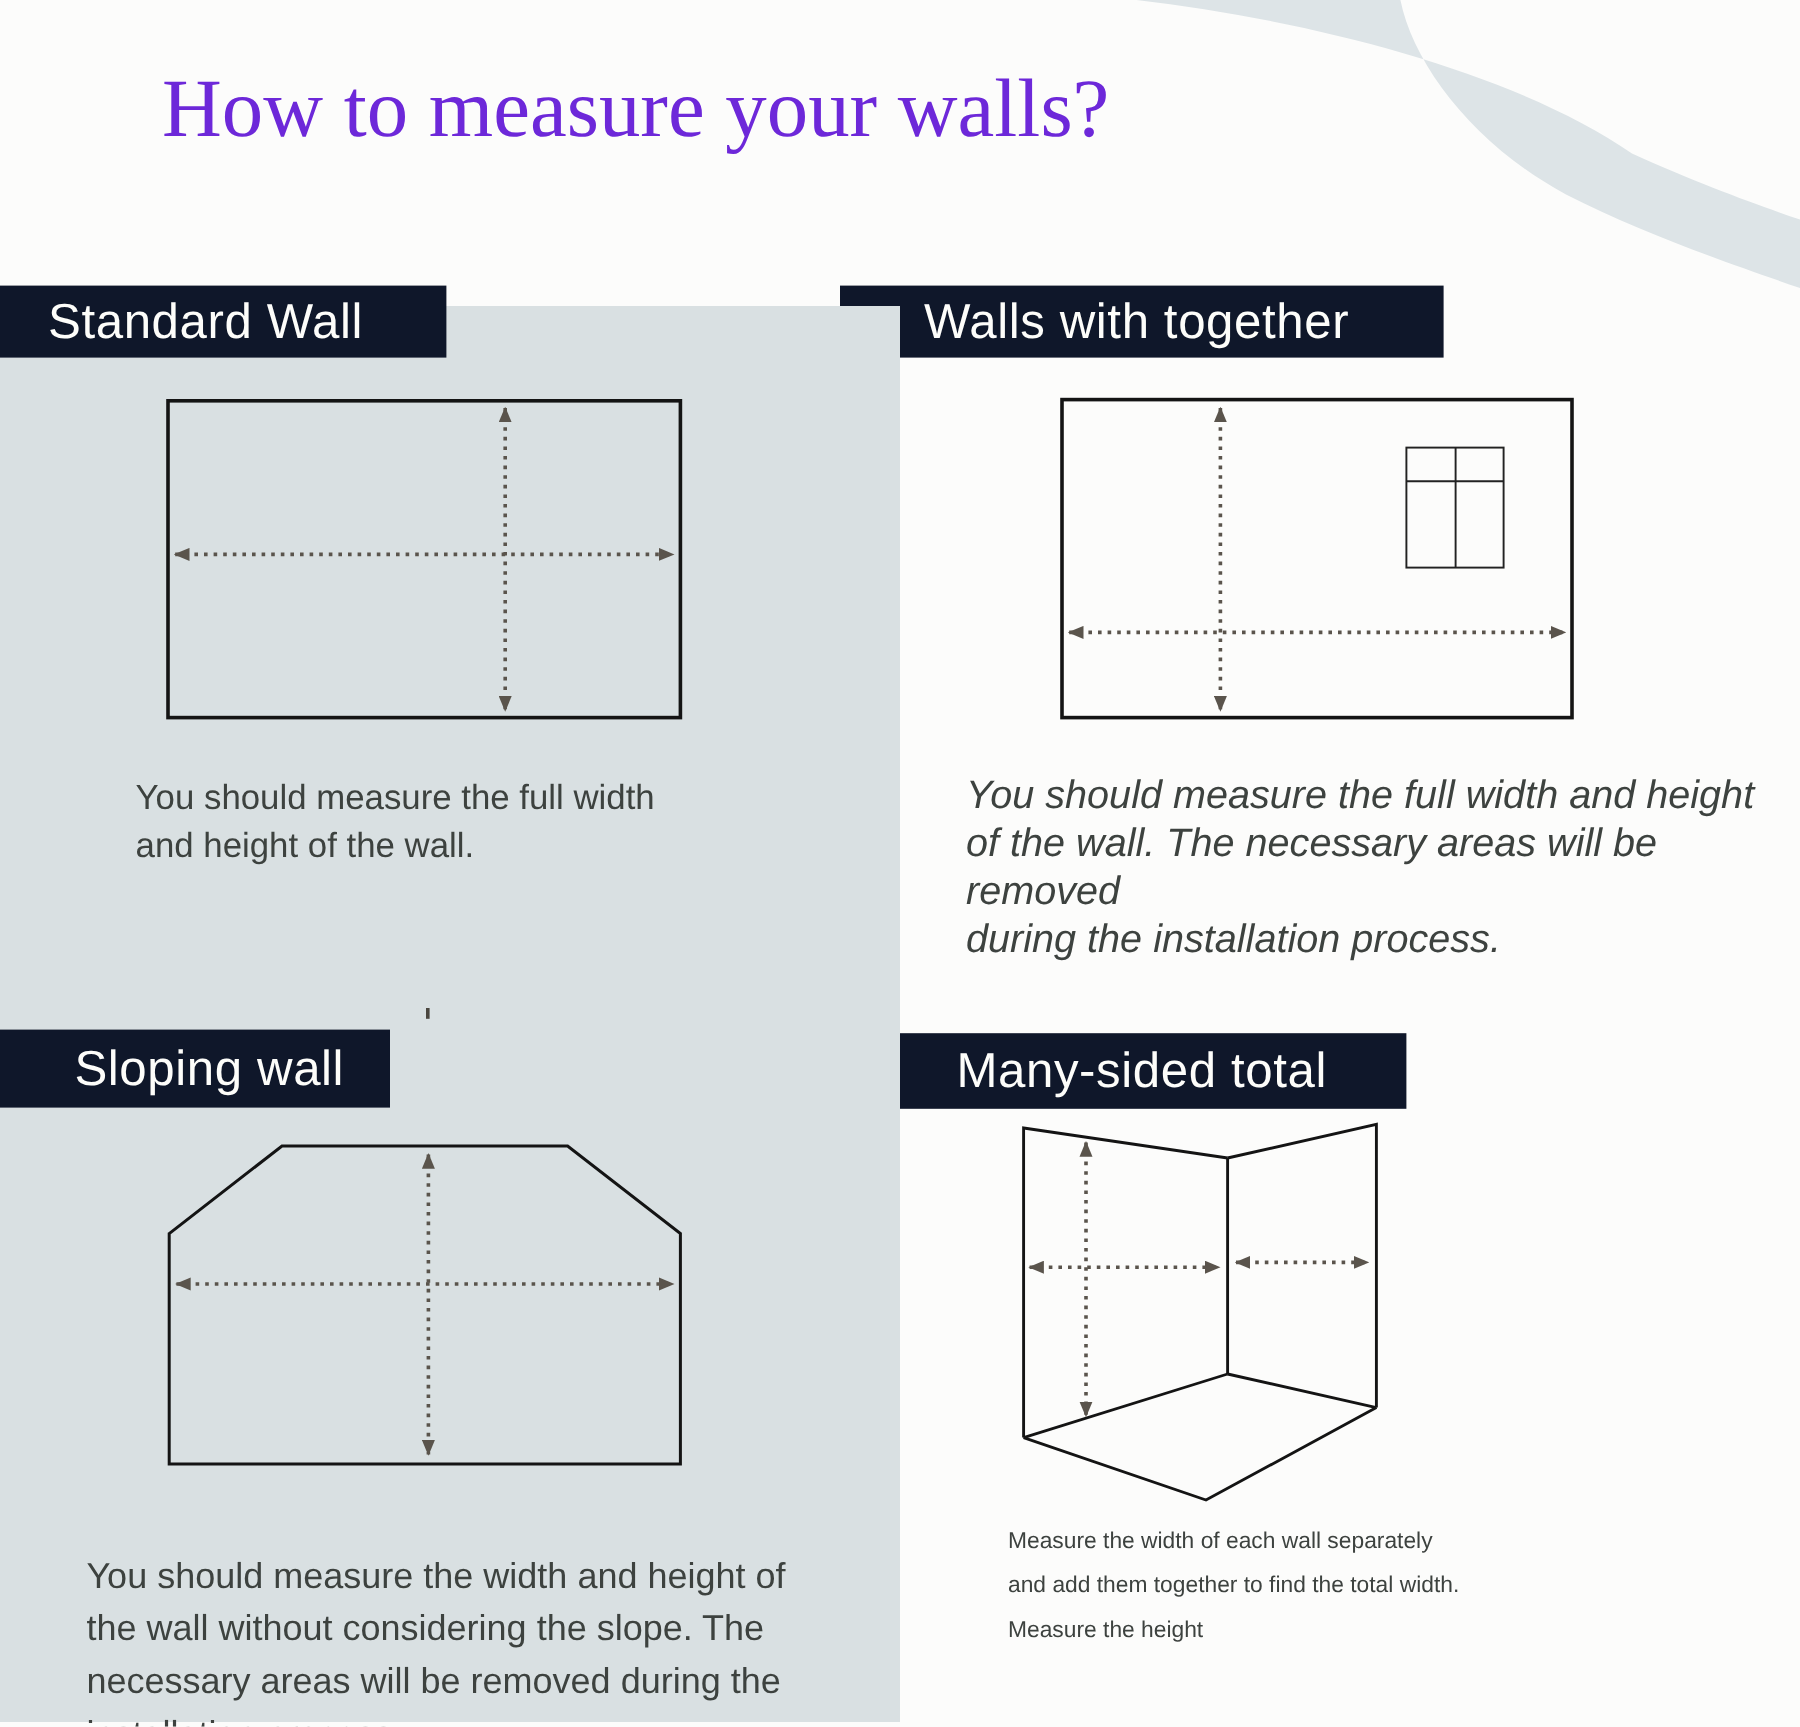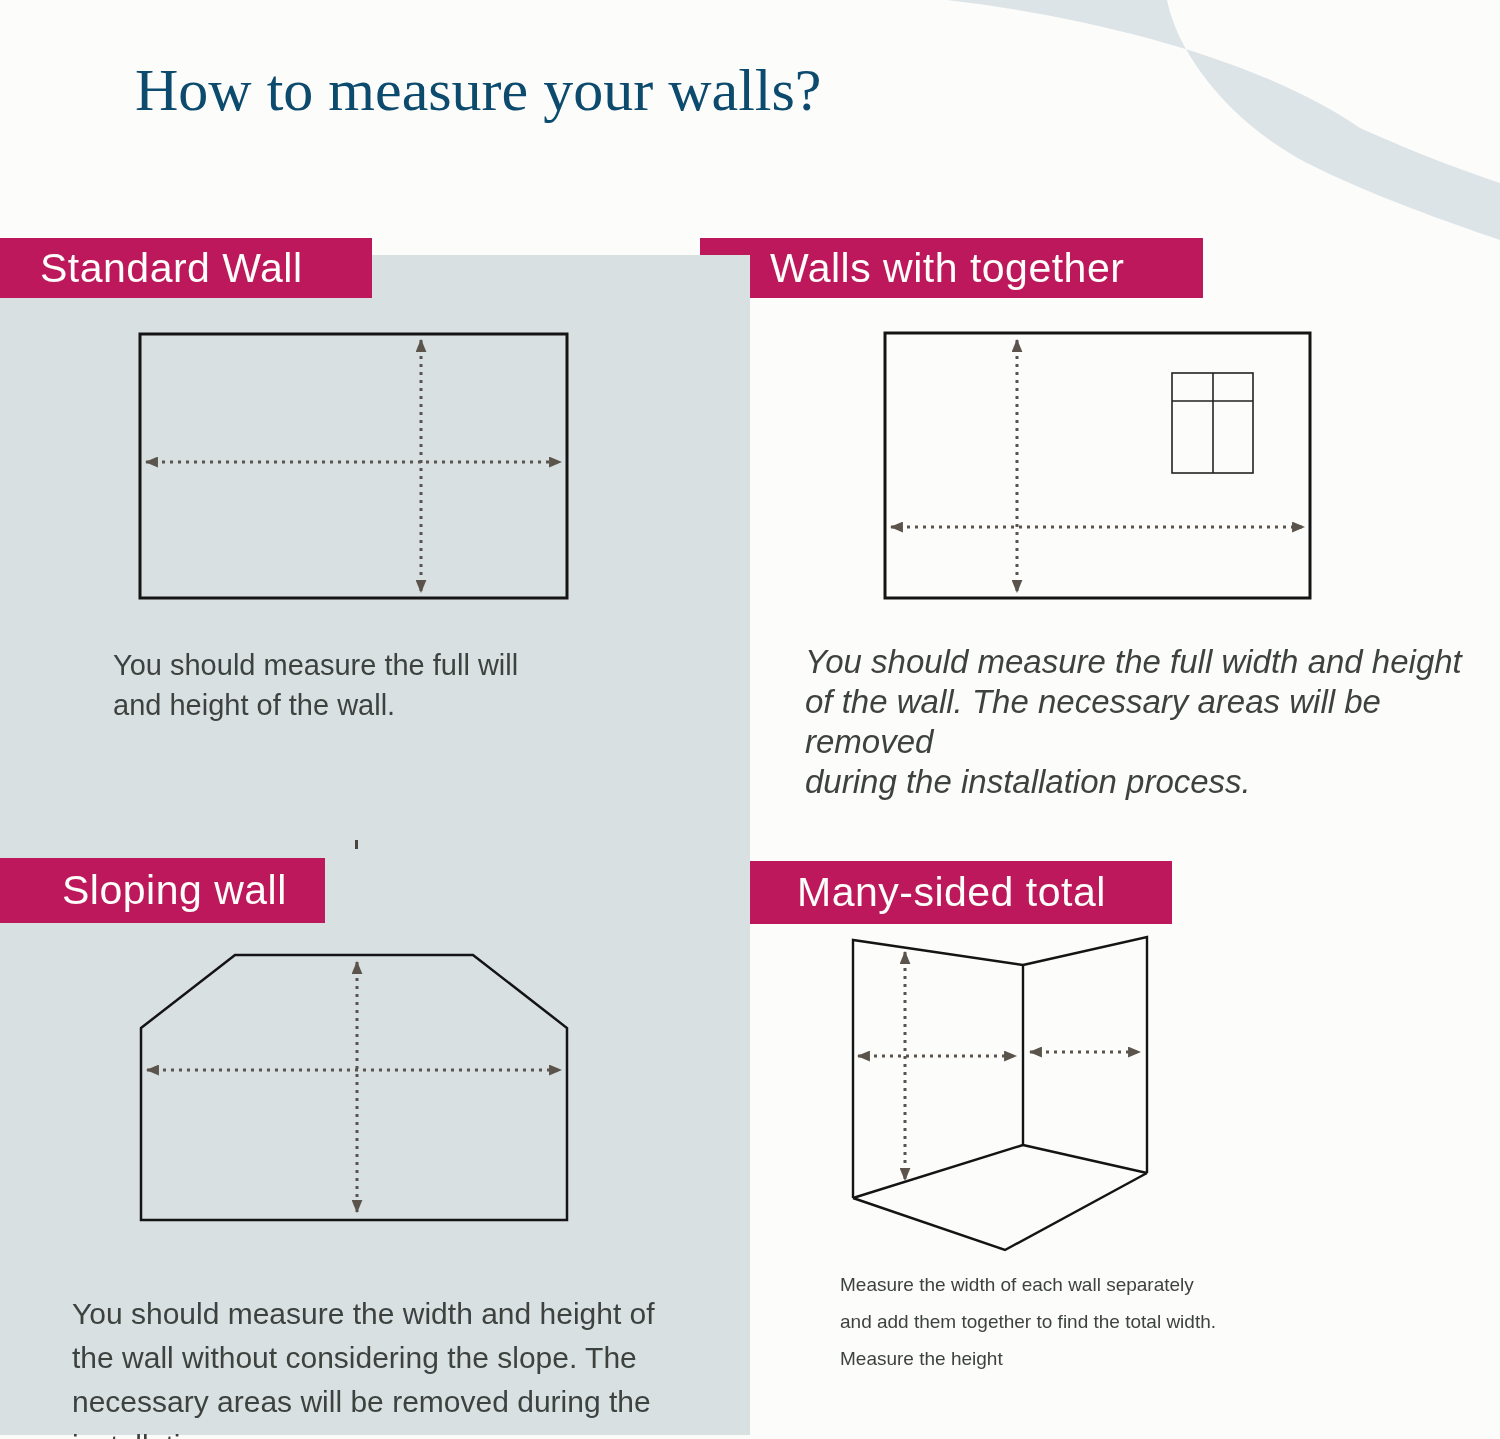--- a/index.html
+++ b/index.html
@@ -3,32 +3,32 @@
 <meta charset="utf-8">
 <style>
   html,body{margin:0;padding:0;background:#fcfcfb;}
   .canvas{
     position:relative;width:1500px;height:1439px;overflow:hidden;
     background:#fcfcfb;font-family:"Liberation Sans",sans-serif;
   }
   .swoosh{position:absolute;top:0;left:0;z-index:0;}
   .panel{position:absolute;left:0;top:255px;width:750px;height:1180px;background:#d9e0e2;z-index:2;}
   .bar{
-    position:absolute;background:#be185d;color:#fdfdfa;
+    position:absolute;background:#0f172a;color:#fdfdfa;
     display:flex;align-items:center;box-sizing:border-box;
     font-size:41px;letter-spacing:0.5px;
   }
   .bar-standard {left:0;    top:238px;width:372px;height:60px;padding-left:40px;z-index:3;}
   .bar-obstacles{left:700px;top:238px;width:503px;height:60px;padding-left:70px;z-index:1;}
   .bar-sloping  {left:0;    top:858px;width:325px;height:65px;padding-left:62px;z-index:3;}
   .bar-manysided{left:750px;top:861px;width:422px;height:63px;padding-left:47px;z-index:1;}
   .title{
     position:absolute;left:135px;top:40px;z-index:5;
     font-family:"Liberation Serif","DejaVu Serif",serif;
-    font-size:60px;line-height:100px;color:#0c4a6e;white-space:nowrap;
+    font-size:69px;line-height:100px;color:#6d28d9;white-space:nowrap;
   }
   .desc{position:absolute;color:#3d423f;white-space:pre-line;z-index:4;}
   .desc-standard {left:113px;top:645px; font-size:29px;line-height:40px;}
   .desc-obstacles{left:805px;top:642px; font-size:33px;line-height:40px;font-style:italic;}
   .desc-sloping  {left:72px; top:1292px;font-size:30px;line-height:44px;}
   .desc-manysided{left:840px;top:1266px;font-size:19px;line-height:37px;}
   .diagrams{position:absolute;left:0;top:0;z-index:4;pointer-events:none;}
   .wall {fill:none;stroke:#141414;stroke-width:3px;}
   .wall2{fill:none;stroke:#141414;stroke-width:2.5px;}
   .thin {fill:none;stroke:#222222;stroke-width:1.6px;}
@@ -62,21 +62,21 @@
   </div>
   <div class="bar bar-sloping">
     <span>Sloping wall</span>
   </div>
   <div class="bar bar-manysided">
     <span>Many-sided total</span>
   </div>
 
   <div class="stray"></div>
 
-  <div class="desc desc-standard">You should measure the full will
+  <div class="desc desc-standard">You should measure the full width
 and height of the wall.</div>
   <div class="desc desc-obstacles">You should measure the full width and height
 of the wall. The necessary areas will be removed
 during the installation process.</div>
   <div class="desc desc-sloping">You should measure the width and height of
 the wall without considering the slope. The
 necessary areas will be removed during the
 installation process.</div>
   <div class="desc desc-manysided">Measure the width of each wall separately
 and add them together to find the total width.

